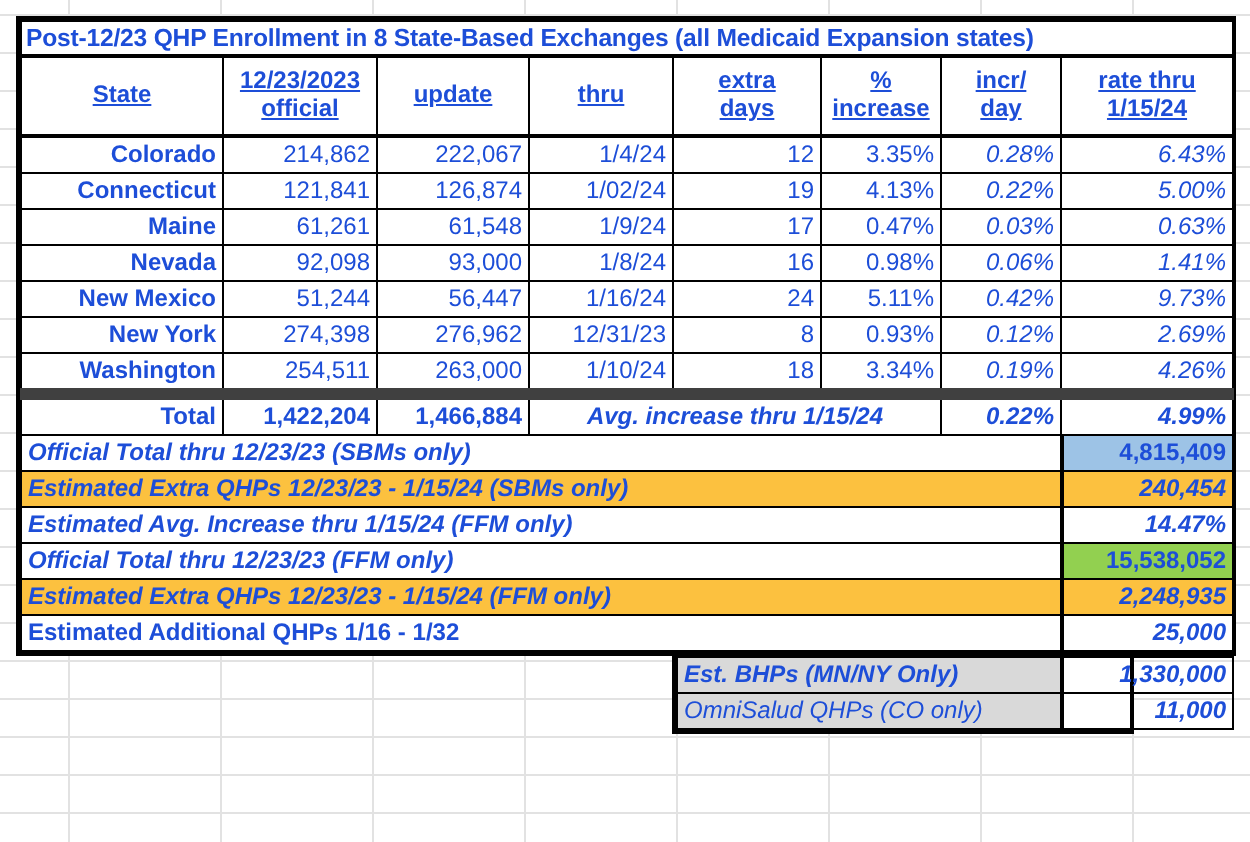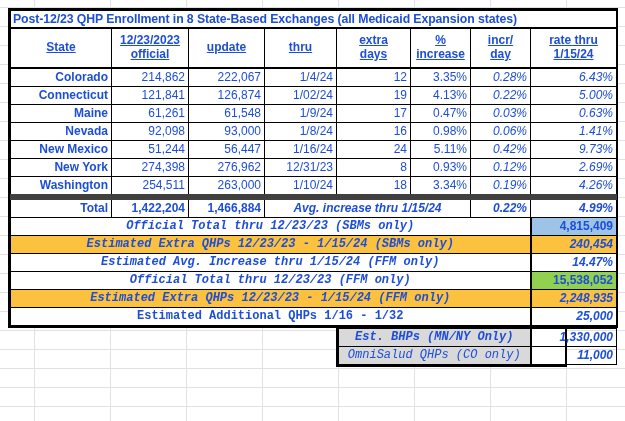--- a/index.html
+++ b/index.html
@@ -37,21 +37,21 @@
   }
   .header-row th{
     font-weight:bold;text-align:center;white-space:pre-line;
     height:38px;line-height:1.15;border-bottom:2px solid #000;padding:0 1px;text-decoration:underline;
   }
   .state{font-weight:bold;text-align:right;}
   .num{text-align:right;}
   .it{font-style:italic;}
   .total-row td{border-top:6px solid #404040;font-weight:bold;}
   .total-row .avg{font-style:italic;text-align:center;}
-  .lbl{text-align:center;font-weight:bold;font-style:italic;font-family:Liberation Mono, monospace;}
+  .lbl{text-align:left;font-weight:bold;font-style:italic;}
   .lbl.up{font-style:normal;}
   .lbl.light{font-weight:normal;}
   .val{text-align:right;font-weight:bold;border-left:2px solid #000;margin-left:40px;}
   .bg-blue{background:var(--c-blue,#9DC3E6);}
   .bg-orange{background:var(--c-orange,#FCC13F);}
   .bg-green{background:var(--c-green,#92D050);}
   .bg-yellow{background:var(--c-yellow,#FFFF00);}
   .bg-gray{background:var(--c-gray,#D9D9D9);}
 </style>
 </head>

